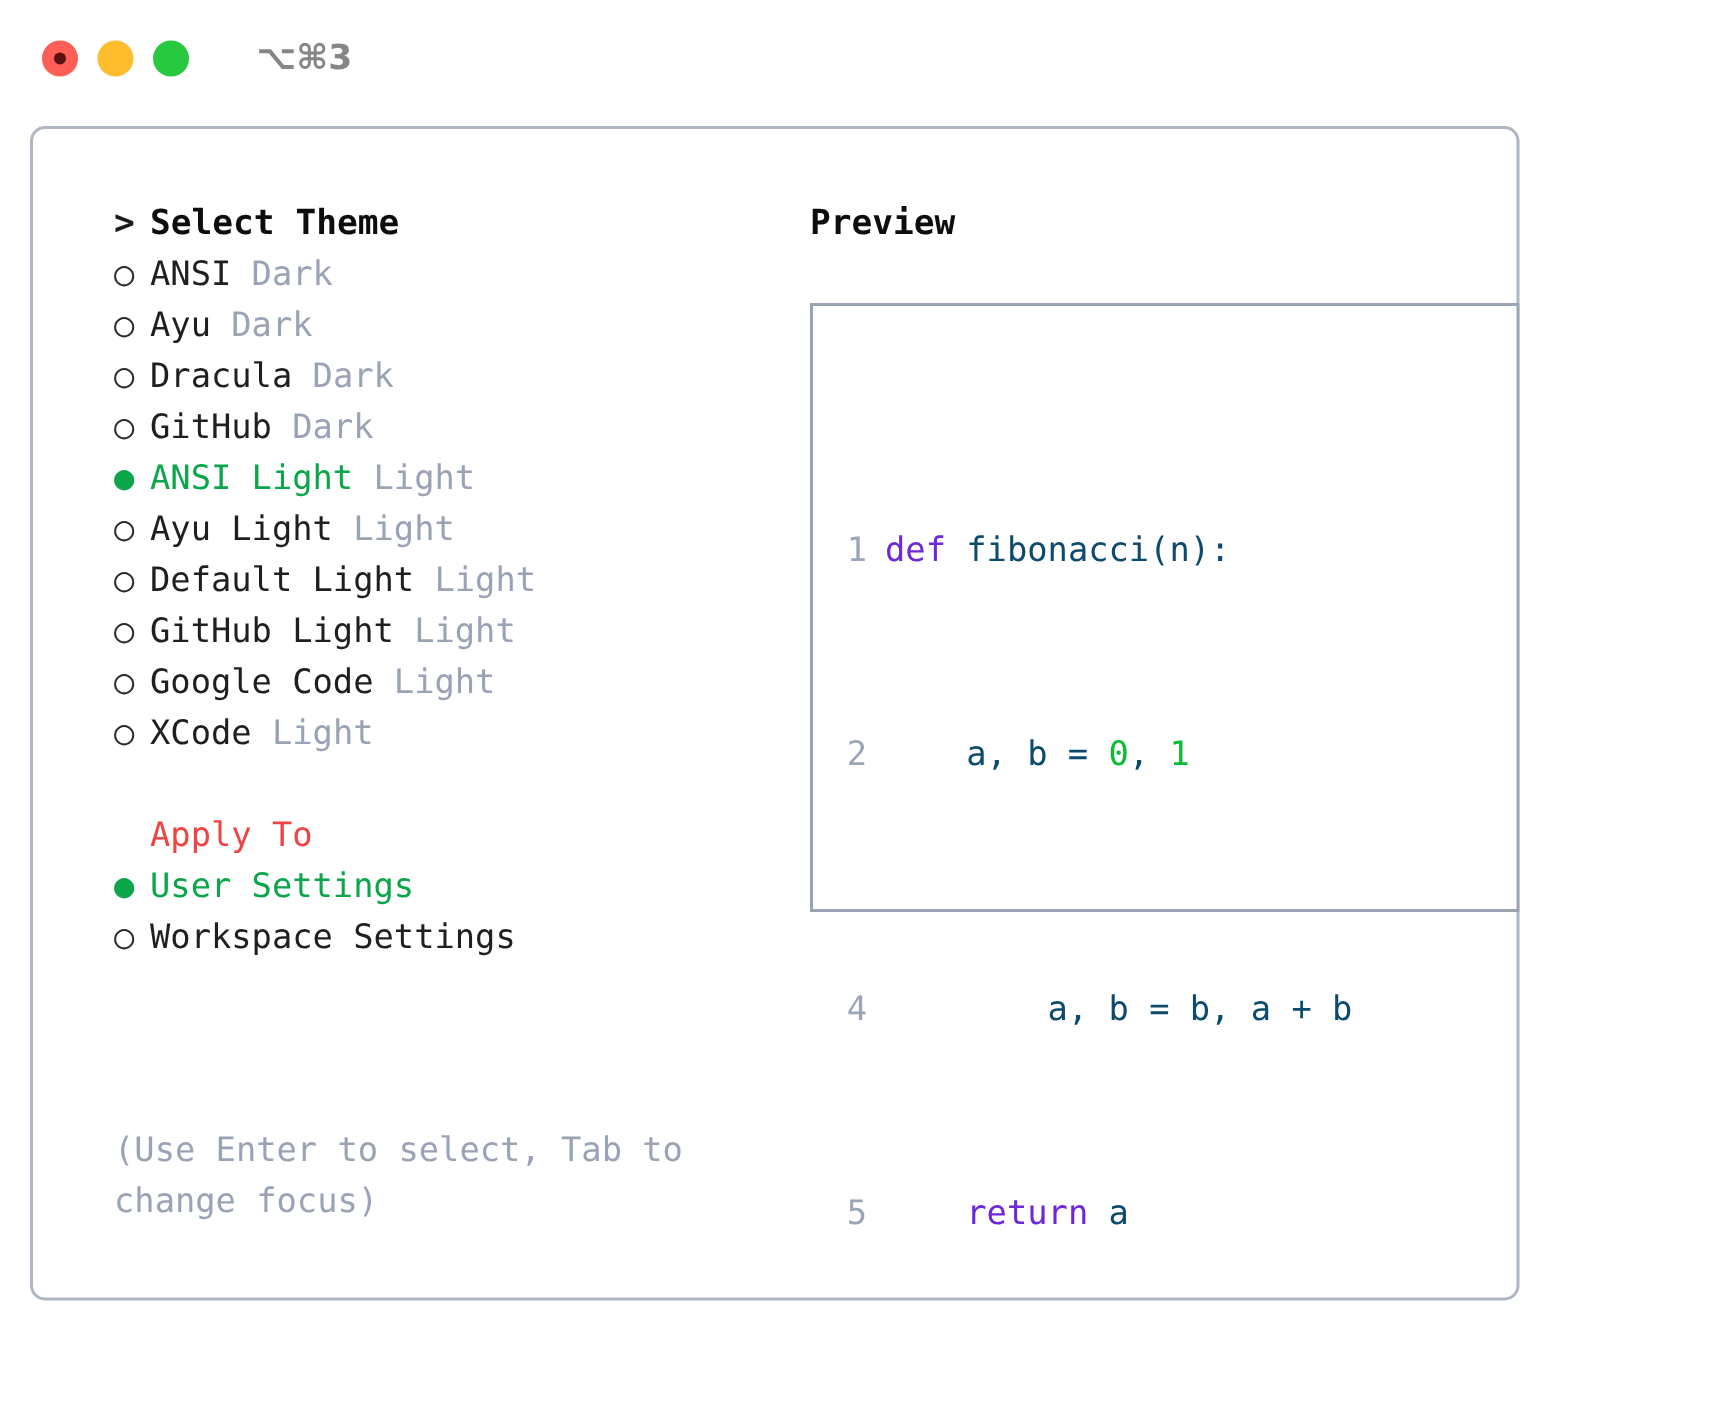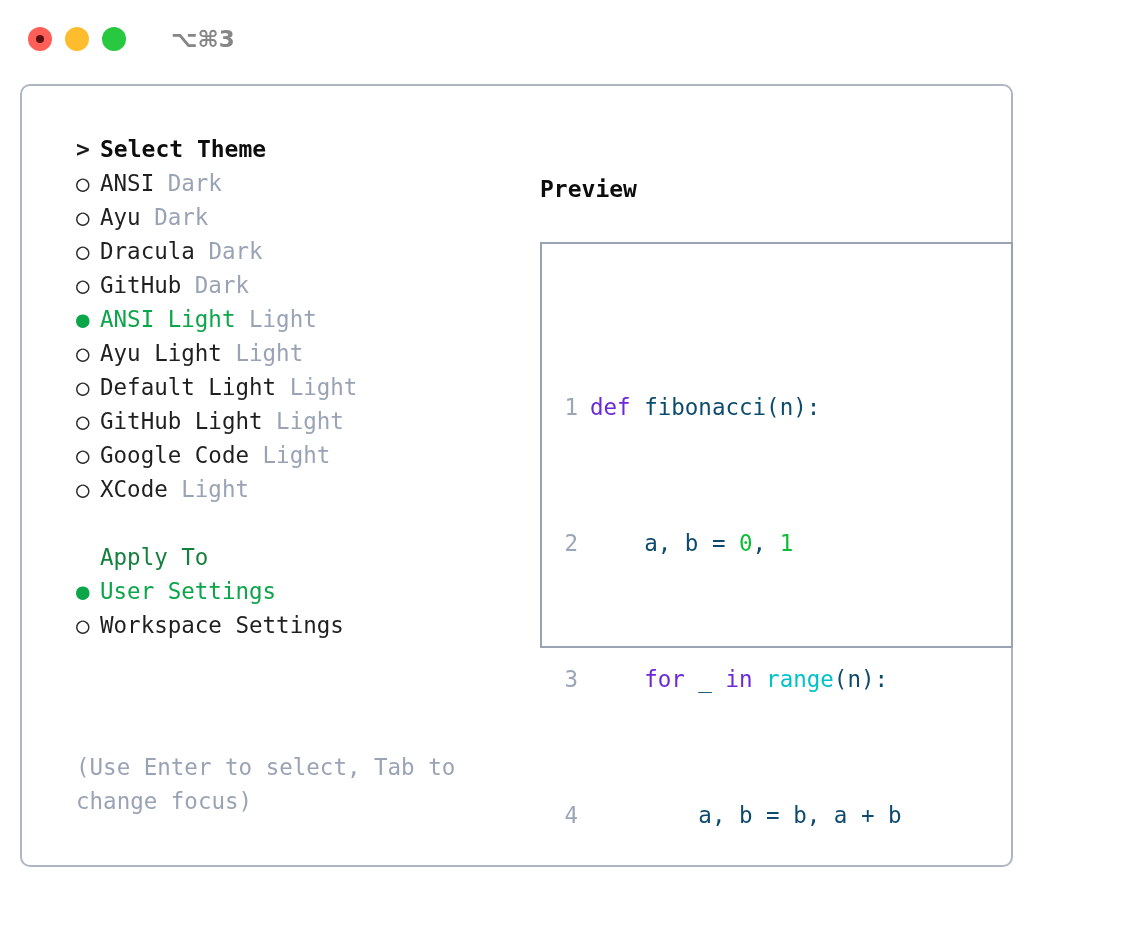--- a/index.html
+++ b/index.html
@@ -116,21 +116,21 @@
   }
 
   .theme-name { color: #1f1f1f; }
   .theme-name.sel { color: #0ca64a; }
   .theme-kind { color: #9aa3b5; }
 
   .row.sel .marker { color: #0ca64a; }
 
   .applyto-label {
     padding-left: 24px;
-    color: #15803d;
+    color: #ef4444;
   }
 
   .spacer-sm { height: 34px; }
 
   .hint {
     position: absolute;
     left: 16px;
     top: 664px;
     width: 420px;
     font-size: 22.5px;
@@ -143,21 +143,20 @@
     position: absolute;
     left: 480px;
     top: 46px;
     width: 490px;
   }
   .preview-title {
     font-size: 23px;
     font-weight: bold;
     color: #0d0d0d;
     line-height: 34px;
-    margin-top: 40px;
   }
   .preview-box {
     margin-top: 36px;
     width: 473px;
     height: 406px;
     border: 2px solid #9aa3b2;
     box-sizing: border-box;
     background: #ffffff;
     position: relative;
   }
@@ -266,21 +265,20 @@
       <div class="right-col">
         <div class="preview-title">Preview</div>
 
         <div class="preview-box">
           <div class="code">
 
             <div class="code-line"><span class="lno">1</span><span class="kw">def</span><span class="txt"> fibonacci(n):</span></div>
 
             <div class="code-line"><span class="lno">2</span><span class="txt">    a, b = </span><span class="num">0</span><span class="txt">, </span><span class="num">1</span></div>
 
-            <div class="code-line"><span class="lno">3</span><span class="txt">    </span><span class="kw">for</span><span class="txt"> _ </span><span class="kw">in</span><span class="txt"> </span><span class="fn">range</span><span class="txt">(n):</span></div>
 
             <div class="code-line"><span class="lno">4</span><span class="txt">        a, b = b, a + b</span></div>
 
             <div class="code-line"><span class="lno">5</span><span class="txt">    </span><span class="kw">return</span><span class="txt"> a</span></div>
 
             
 
             
 
             

